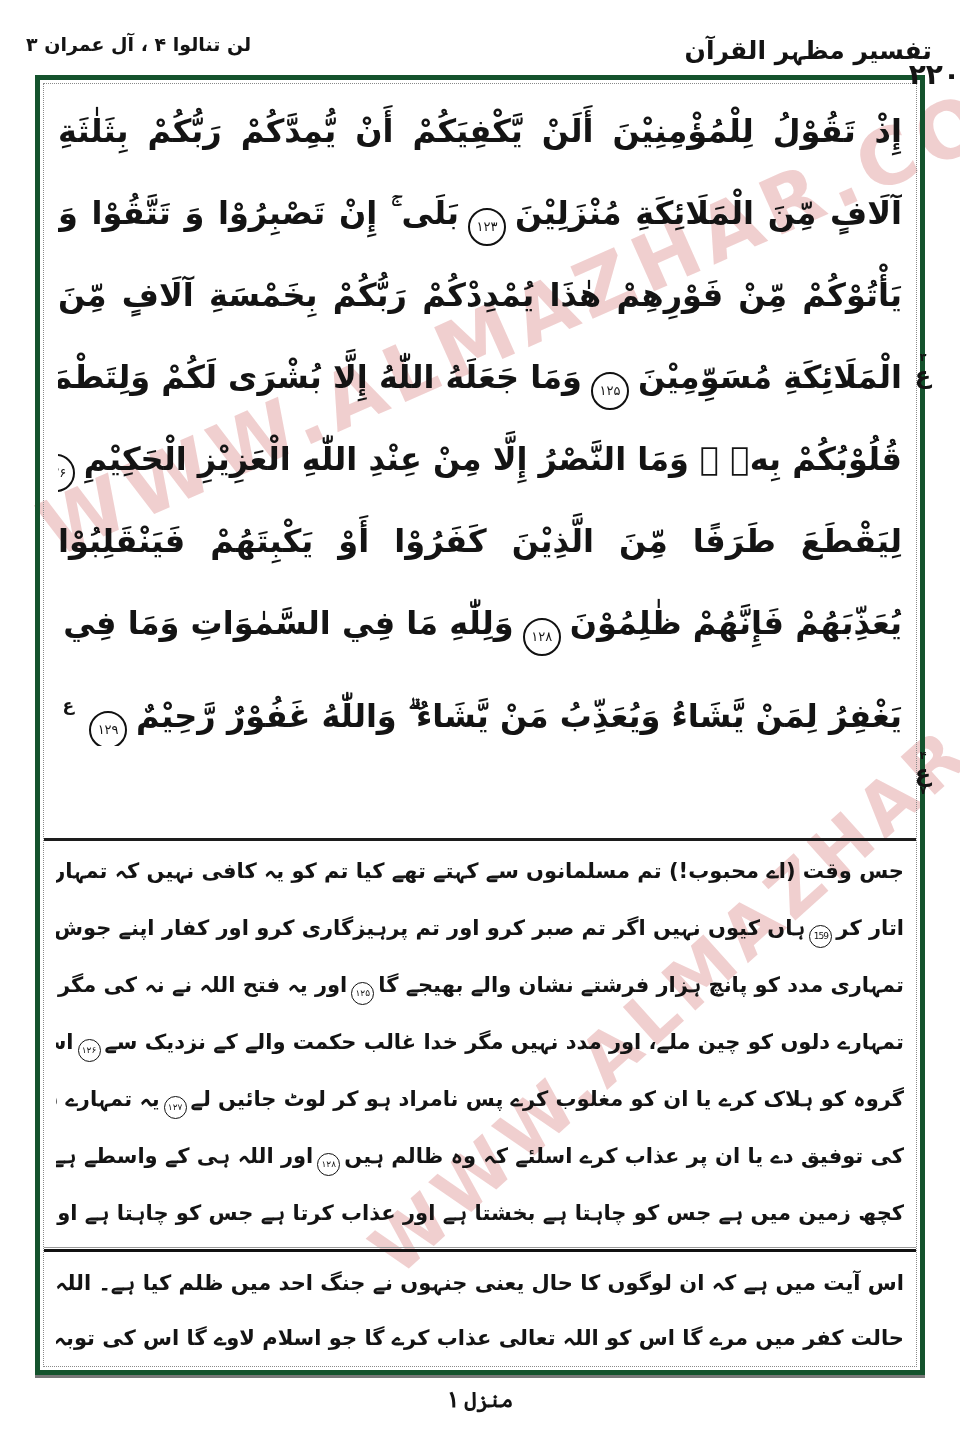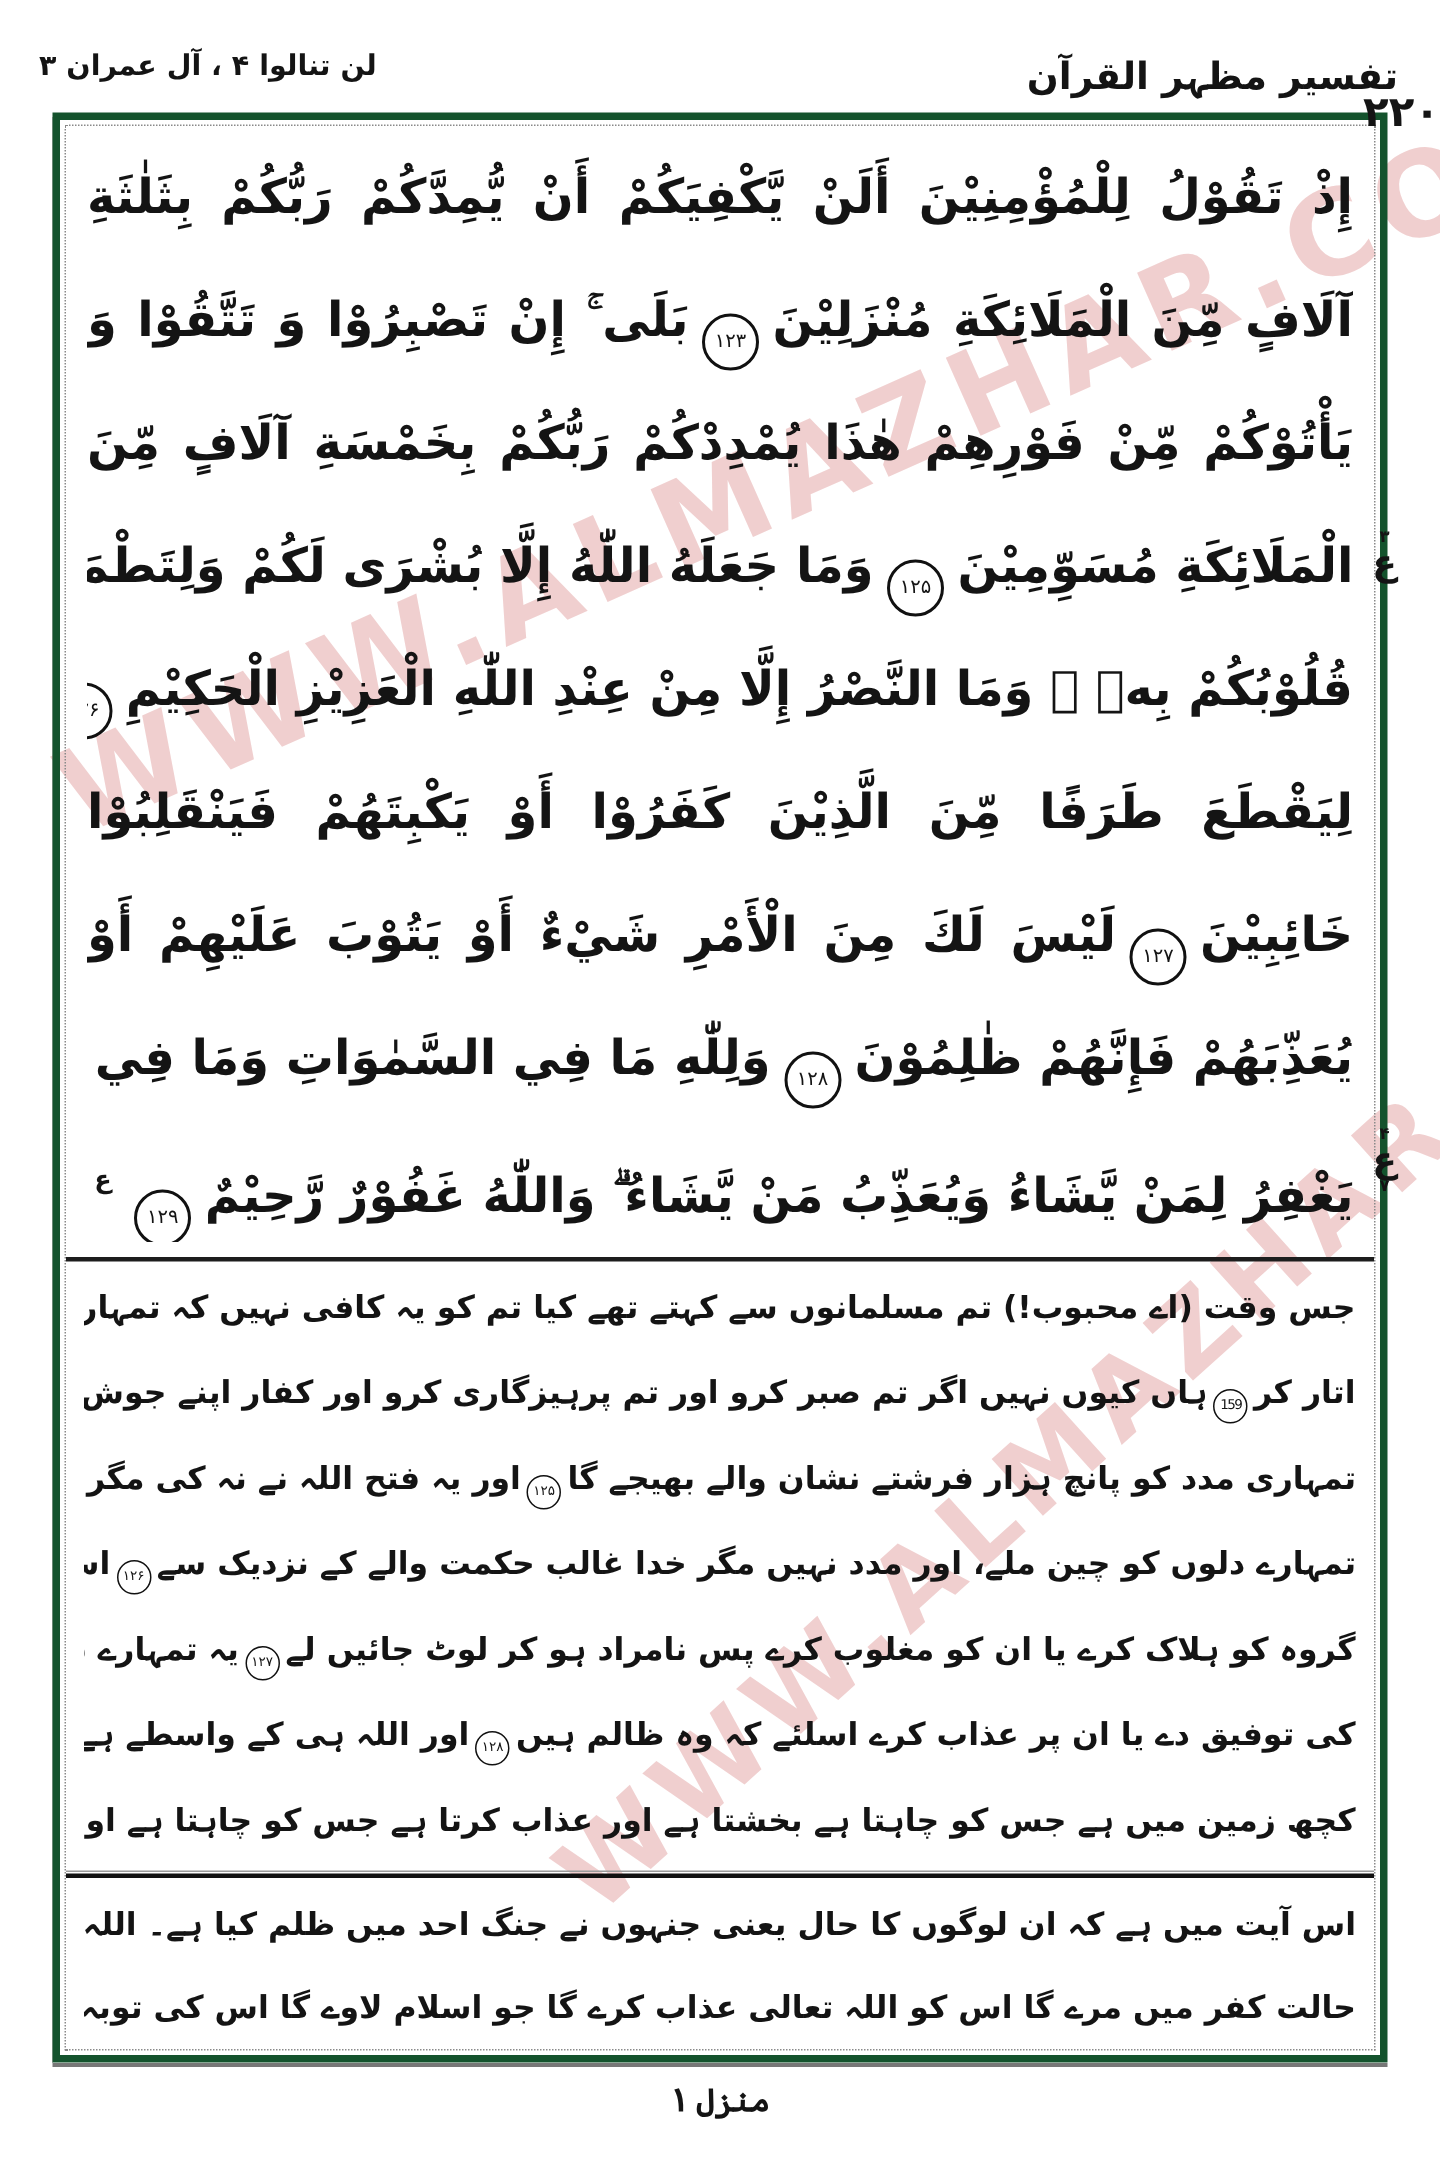--- a/index.html
+++ b/index.html
@@ -144,21 +144,20 @@
 
   <div class="main-box">
     <div class="inner">
       <div class="quran-section" id="quran-lines">
           <div class="quran-line"><span>إِذْ تَقُوْلُ لِلْمُؤْمِنِيْنَ أَلَنْ يَّكْفِيَكُمْ أَنْ يُّمِدَّكُمْ رَبُّكُمْ بِثَلٰثَةِ</span></div>
           <div class="quran-line"><span>آلَافٍ مِّنَ الْمَلَائِكَةِ مُنْزَلِيْنَ</span><span class="ayah-marker">۱۲۳</span><span>بَلَى ۚ إِنْ تَصْبِرُوْا وَ تَتَّقُوْا وَ</span></div>
           <div class="quran-line"><span>يَأْتُوْكُمْ مِّنْ فَوْرِهِمْ هٰذَا يُمْدِدْكُمْ رَبُّكُمْ بِخَمْسَةِ آلَافٍ مِّنَ</span></div>
           <div class="quran-line"><span>الْمَلَائِكَةِ مُسَوِّمِيْنَ</span><span class="ayah-marker">۱۲۵</span><span>وَمَا جَعَلَهُ اللّٰهُ إِلَّا بُشْرَى لَكُمْ وَلِتَطْمَئِنَّ</span></div>
           <div class="quran-line"><span>قُلُوْبُكُمْ بِهٖ ۗ وَمَا النَّصْرُ إِلَّا مِنْ عِنْدِ اللّٰهِ الْعَزِيْزِ الْحَكِيْمِ</span><span class="ayah-marker">۱۲۶</span></div>
           <div class="quran-line"><span>لِيَقْطَعَ طَرَفًا مِّنَ الَّذِيْنَ كَفَرُوْا أَوْ يَكْبِتَهُمْ فَيَنْقَلِبُوْا</span></div>
-          <div class="quran-line"><span>خَائِبِيْنَ</span><span class="ayah-marker">۱۲۷</span><span>لَيْسَ لَكَ مِنَ الْأَمْرِ شَيْءٌ أَوْ يَتُوْبَ عَلَيْهِمْ أَوْ</span></div>
           <div class="quran-line"><span>يُعَذِّبَهُمْ فَإِنَّهُمْ ظٰلِمُوْنَ</span><span class="ayah-marker">۱۲۸</span><span>وَلِلّٰهِ مَا فِي السَّمٰوَاتِ وَمَا فِي الْأَرْضِ</span></div>
           <div class="quran-line"><span>يَغْفِرُ لِمَنْ يَّشَاءُ وَيُعَذِّبُ مَنْ يَّشَاءُ ۗ وَاللّٰهُ غَفُوْرٌ رَّحِيْمٌ</span><span class="ayah-marker">۱۲۹</span><span class="ruku-mark">ع</span></div>
         </div>
       <div class="divider d1"></div>
       <div class="urdu-section" id="urdu-lines">
           <div class="urdu-line"><span>جس وقت (اے محبوب!) تم مسلمانوں سے کہتے تھے کیا تم کو یہ کافی نہیں کہ تمہارا رب تمہاری مدد کرے تین ہزار فرشتے</span></div>
           <div class="urdu-line"><span>اتار کر</span><span class="ayah-marker small">159</span><span>ہاں کیوں نہیں اگر تم صبر کرو اور تم پرہیزگاری کرو اور کفار اپنے جوش سے تمہاری طرف آویں تو تمہارا رب</span></div>
           <div class="urdu-line"><span>تمہاری مدد کو پانچ ہزار فرشتے نشان والے بھیجے گا</span><span class="ayah-marker small">۱۲۵</span><span>اور یہ فتح اللہ نے نہ کی مگر تمہاری خوشی کے واسطے اور اسلئے کہ اس سے</span></div>
           <div class="urdu-line"><span>تمہارے دلوں کو چین ملے، اور مدد نہیں مگر خدا غالب حکمت والے کے نزدیک سے</span><span class="ayah-marker small">۱۲۶</span><span>اسلئے کہ کافروں میں سے ایک</span></div>
           <div class="urdu-line"><span>گروہ کو ہلاک کرے یا ان کو مغلوب کرے پس نامراد ہو کر لوٹ جائیں لے</span><span class="ayah-marker small">۱۲۷</span><span>یہ تمہارے ہاتھ بات نہیں، اللہ انہیں توبہ</span></div>

